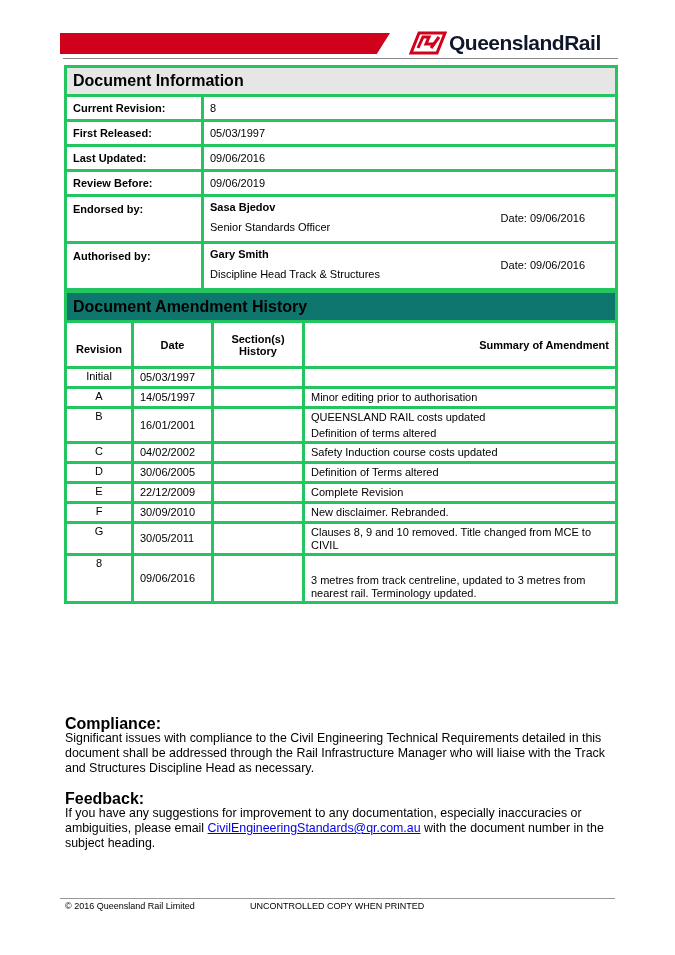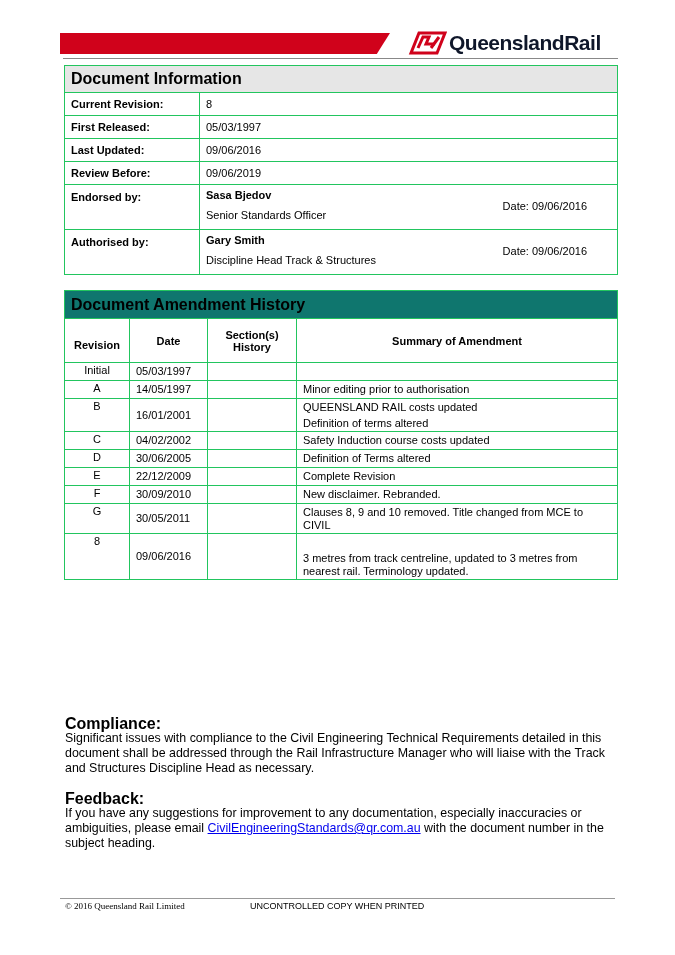--- a/index.html
+++ b/index.html
@@ -8,50 +8,50 @@
 
   .header { position: absolute; left: 0; top: 0; width: 675px; height: 60px; }
   .red-bar { position: absolute; left: 60px; top: 33px; width: 330px; height: 21px; background: #d0021b;
              clip-path: polygon(0 0, 100% 0, 96% 100%, 0 100%); }
   .logo { position: absolute; left: 405px; top: 30px; height: 26px; display: flex; align-items: center; }
   .logo-mark { width: 42px; height: 24px; }
   .logo-text { color: #0f172a; font-weight: bold; font-size: 21px; letter-spacing: -0.5px; margin-left: 2px; }
   .header-rule { position: absolute; left: 63px; top: 58px; width: 555px; height: 1px; background: #888; }
 
   table { border-collapse: collapse; position: absolute; left: 64px; width: 554px; }
-  td, th { border: 1px solid #22c55e; font-size: 11px; padding: 0 6px; vertical-align: middle; }
+  td, th { border: 3px solid #22c55e; font-size: 11px; padding: 0 6px; vertical-align: middle; }
 
   .info-table { top: 65px; }
   .info-table .title-cell { background: #e6e6e6; font-size: 16px; font-weight: bold; height: 26px; padding-left: 6px; }
   .info-table .lbl { font-weight: bold; width: 122px; height: 22px; }
   .info-table .lbl-top { vertical-align: top; padding-top: 6px; }
   .person { position: relative; height: 44px; }
   .person-name { font-weight: bold; position: absolute; left: 0; top: 4px; }
   .person-role { position: absolute; left: 0; top: 24px; }
   .person-date { position: absolute; right: 24px; top: 15px; }
 
   .hist-table { top: 290px; }
   .hist-table .title-cell { background: #0f766e; font-size: 16px; font-weight: bold; height: 27px; padding-left: 6px; }
   .hist-table th { font-weight: bold; height: 34px; }
   .hist-table th.c { text-align: center; }
-  .hist-table th.l { text-align: center; }
+  .hist-table th.l { text-align: right; }
   .hist-table td { height: 16px; line-height: 13px; }
   .col-rev { width: 52px; text-align: center; vertical-align: top !important; padding-top: 1px; }
   .col-date { width: 65px; }
   .col-sec { width: 76px; }
   .col-sum { }
 
   .notes { position: absolute; left: 65px; top: 716px; width: 560px; font-size: 12.4px; line-height: 15px; }
   .notes h4 { margin: 0; font-size: 16px; font-weight: bold; }
   .notes p { margin: 0 0 15px 0; }
   .notes a { color: #0000ee; text-decoration: underline; }
 
   .footer-rule { position: absolute; left: 60px; top: 898px; width: 555px; height: 1px; background: #999; }
   .footer { position: absolute; left: 65px; top: 901px; font-size: 9px; display: flex; }
-  .footer .copy { width: 185px; font-family: Liberation Serif, serif; }
+  .footer .copy { width: 185px; }
 </style>
 </head>
 <body>
 
 <div class="header">
   <div class="red-bar"></div>
   <div class="logo">
     <svg class="logo-mark" viewBox="0 0 42 24">
       <path d="M6 22 L14 2 L40 2 L32 22 Z" fill="none" stroke="#d0021b" stroke-width="3"></path>
       <path d="M13 17 L18 6 L24 6 L21 13 L30 13" fill="none" stroke="#d0021b" stroke-width="3"></path>

